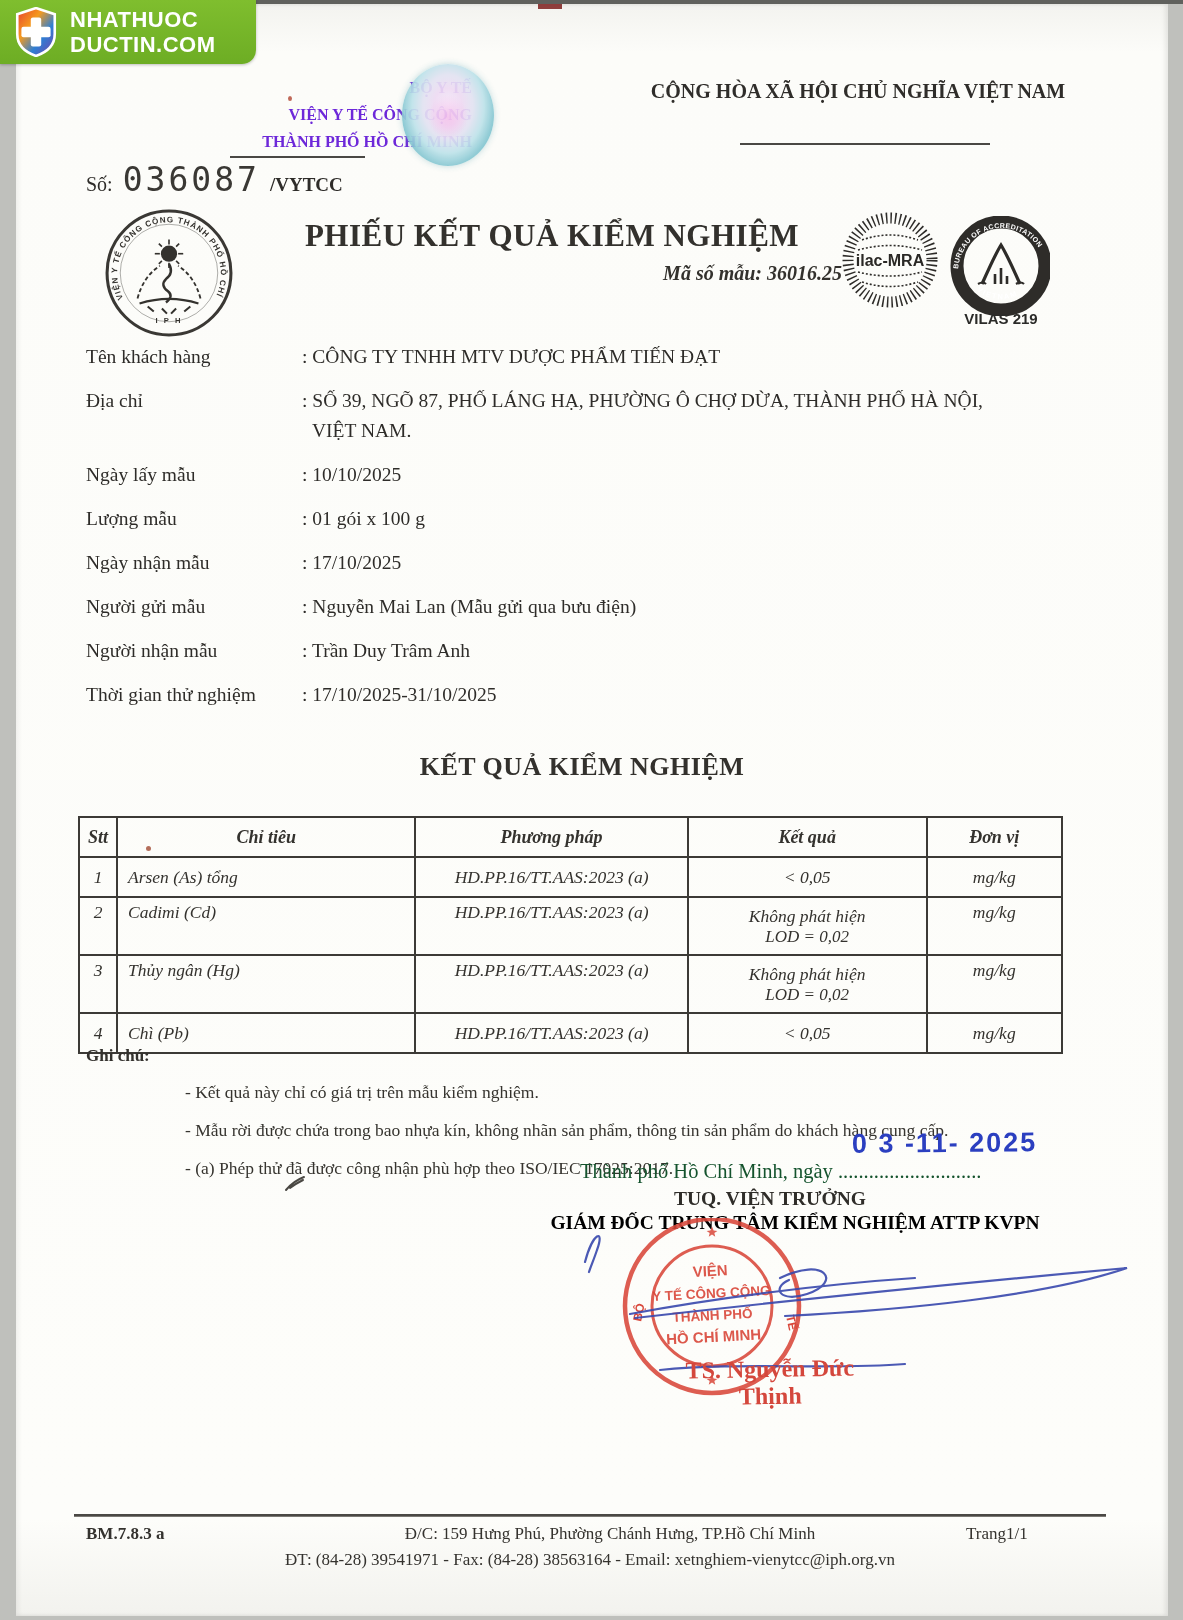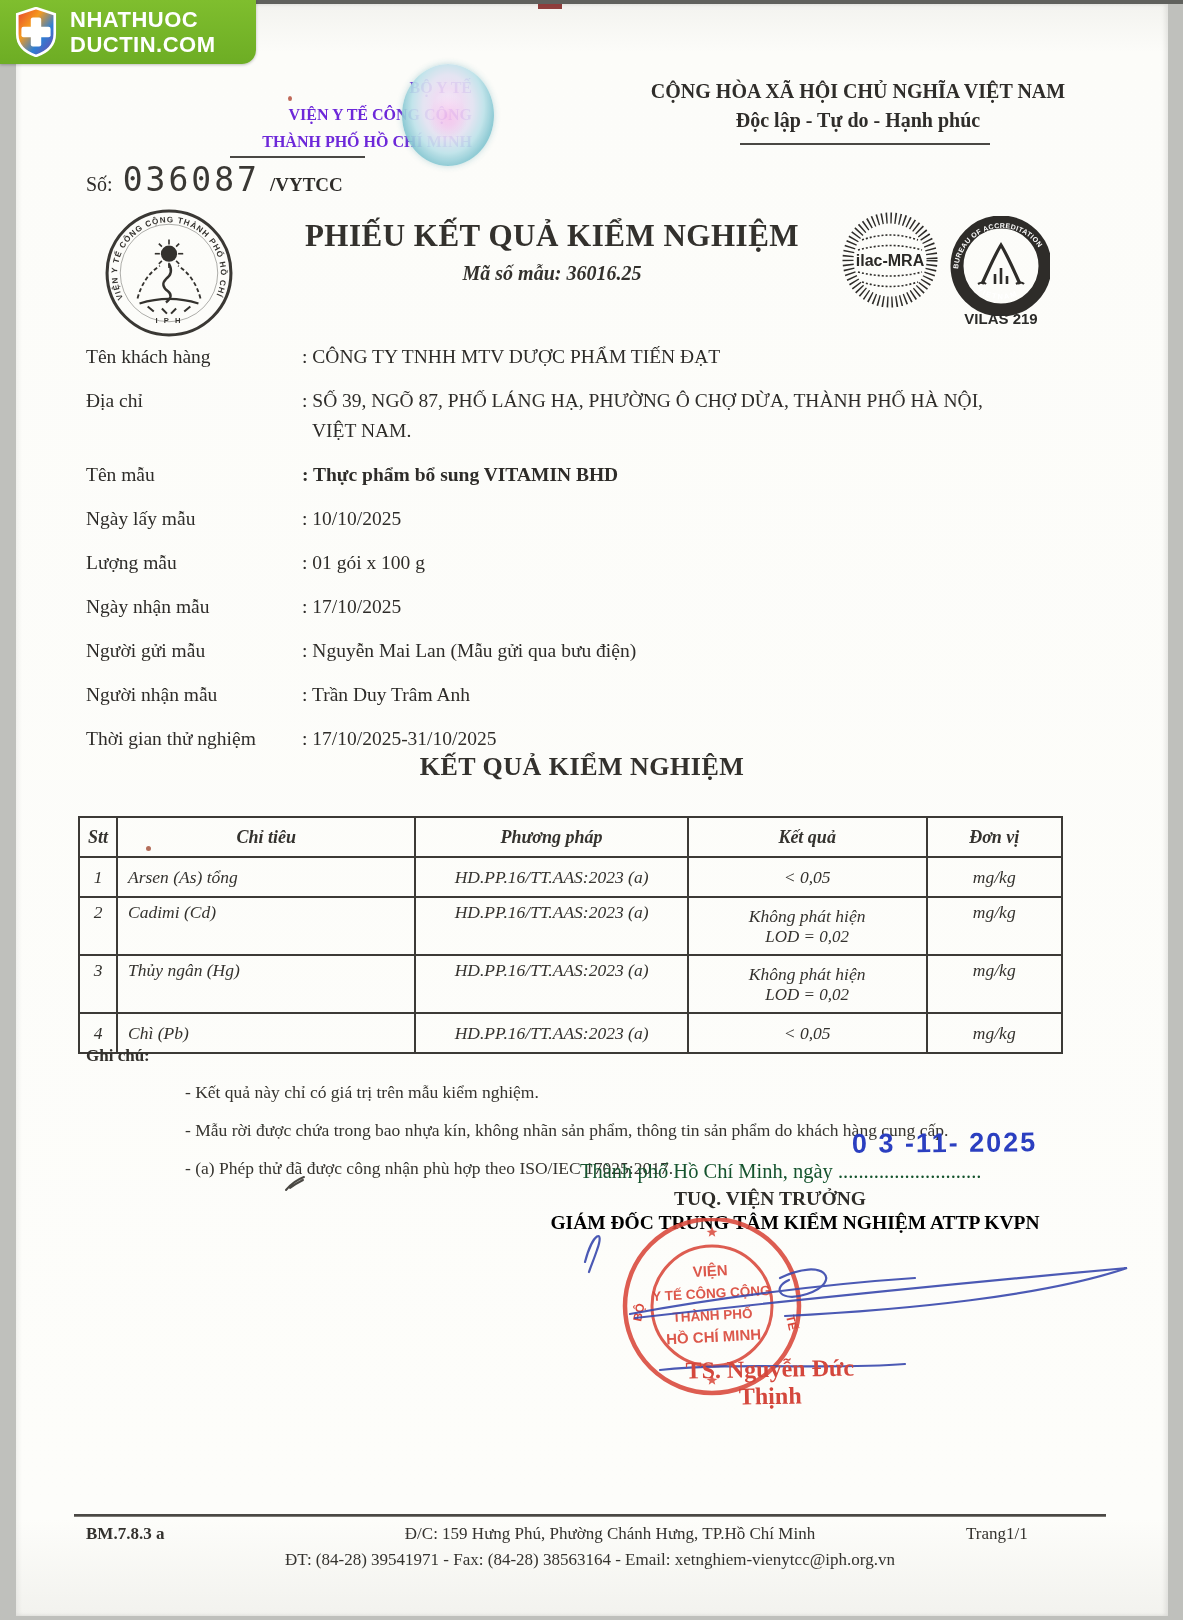--- a/index.html
+++ b/index.html
@@ -51,21 +51,21 @@
     background:radial-gradient(ellipse at 50% 42%, #f8eefb 0%, #eedbf3 22%, #e3e3f2 38%, #bfe3ea 55%, #84c6d1 72%, #66b5c6 84%, #9cd4da 100%);
     box-shadow:0 0 6px rgba(120,180,190,.5);
     opacity:.92;
   }
   .holo-inner { position:absolute; left:26px; top:30px; width:40px; height:46px; border-radius:50%;
     background:radial-gradient(ellipse, rgba(244,190,235,.9), rgba(244,190,235,0) 70%); }
 
   
   .title-main { left:262px; top:218px; width:580px; text-align:center;
     font-weight:bold; font-size:31px; letter-spacing:.5px; color:#33312d; }
-  .title-code { left:262px; top:262px; width:580px; text-align:center;
+  .title-code { left:262px; top:262px; width:580px; text-align:right;
     font-weight:bold; font-style:italic; font-size:20px; color:#33312d; }
 
   .vilas-label { left:946px; top:310px; width:110px; text-align:center;
     font-family:"Liberation Sans","DejaVu Sans",sans-serif;
     font-weight:bold; font-size:15px; color:#2b2b29; }
 
   
   .info { left:86px; top:342px; width:1010px; display:flex; flex-direction:column; gap:14px; }
   .info-row { display:flex; font-size:19.5px; line-height:30px; }
   .info-row .flabel { width:216px; flex:none; }
@@ -155,21 +155,20 @@
   <div>THÀNH PHỐ HỒ CHÍ MINH</div>
 </div>
 <div class="abs hdr-left-rule"></div>
 
 <div class="abs holo">
   <div class="holo-inner"></div>
 </div>
 
 <div class="abs hdr-right">
   <div class="l1">CỘNG HÒA XÃ HỘI CHỦ NGHĨA VIỆT NAM</div>
-  <div class="l2">Độc lập - Tự do - Hạnh phúc</div>
 </div>
 <div class="abs hdr-right-rule"></div>
 
 <div class="abs doc-no">
   <span class="lbl">Số:</span>
   <span class="num">036087</span>
   <span class="sfx">/VYTCC</span>
 </div>
 
 <svg class="abs" style="left:103px; top:207px;" width="132" height="132" viewBox="0 0 130 130">
@@ -239,24 +238,20 @@
     <div class="flabel">Tên khách hàng</div>
     <div class="fvalue">: CÔNG TY TNHH MTV DƯỢC PHẨM TIẾN ĐẠT</div>
   </div>
   <div class="info-row">
     <div class="flabel">Địa chỉ</div>
     <div class="fvalue">
       <div>: SỐ 39, NGÕ 87, PHỐ LÁNG HẠ, PHƯỜNG Ô CHỢ DỪA, THÀNH PHỐ HÀ NỘI,</div>
       <div class="v2">VIỆT NAM.</div>
     </div>
   </div>
-  <div class="info-row bold-val">
-    <div class="flabel">Tên mẫu</div>
-    <div class="fvalue">: Thực phẩm bổ sung VITAMIN BHD</div>
-  </div>
   <div class="info-row">
     <div class="flabel">Ngày lấy mẫu</div>
     <div class="fvalue">: 10/10/2025</div>
   </div>
   <div class="info-row">
     <div class="flabel">Lượng mẫu</div>
     <div class="fvalue">: 01 gói x 100 g</div>
   </div>
   <div class="info-row">
     <div class="flabel">Ngày nhận mẫu</div>

